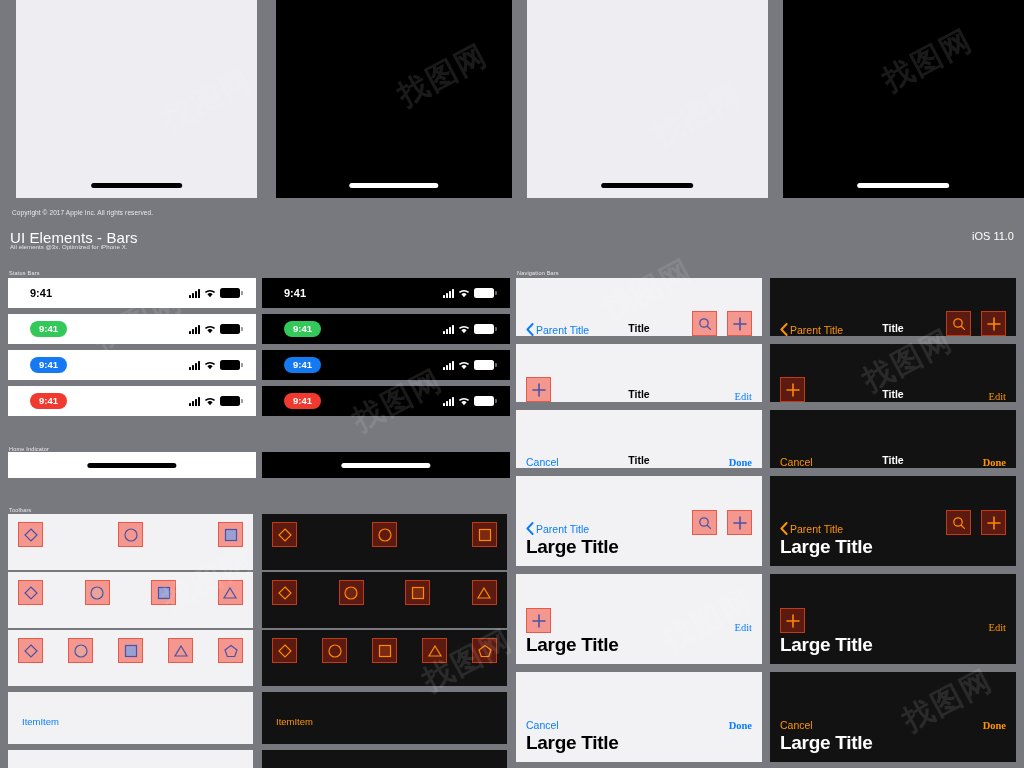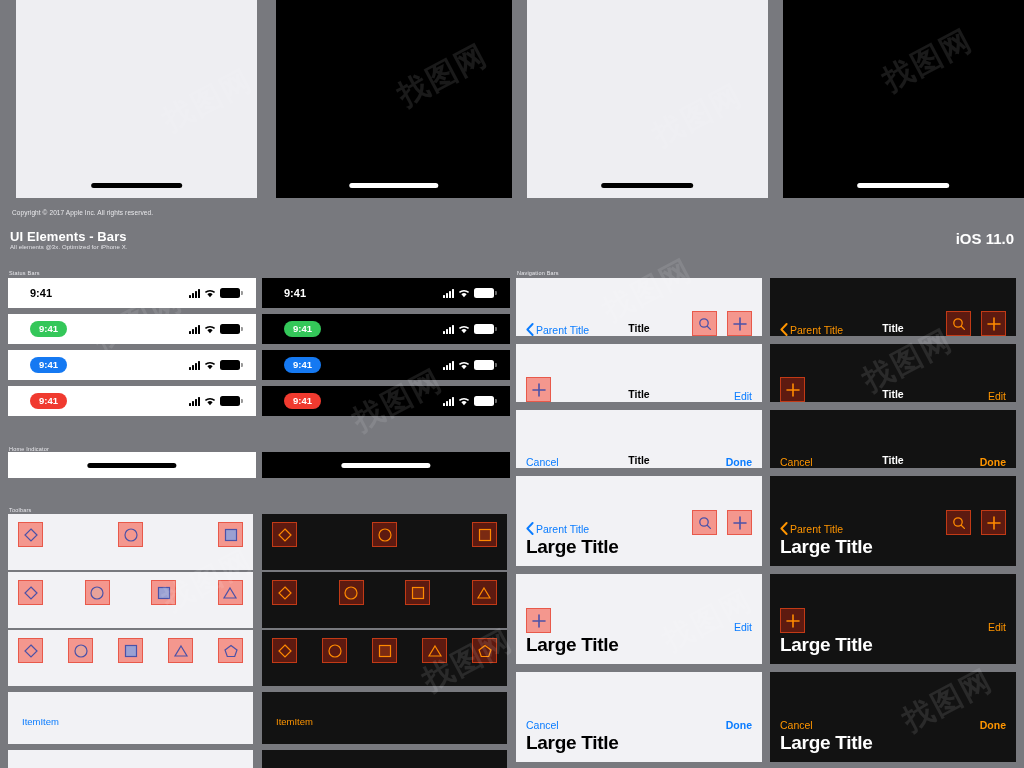--- a/index.html
+++ b/index.html
@@ -35,29 +35,29 @@
   .home-ind.on-dark  { background: #ffffff; }
 
   
   .header { position: absolute; left: 0; top: 198px; width: 1024px; height: 70px; }
   .copyright {
     position: absolute; left: 12px; top: 11px;
     font-size: 6.5px; color: #e9e9ec; letter-spacing: .1px;
   }
   .title-main {
     position: absolute; left: 10px; top: 31px;
-    font-size: 13px; font-weight: bold; color: #ffffff; letter-spacing: .1px;
+    font-size: 15px; font-weight: normal; color: #ffffff; letter-spacing: .1px;
   }
   .title-sub {
     position: absolute; left: 10px; top: 46px;
     font-size: 6px; color: #e4e4e8; letter-spacing: .1px;
   }
   .os-version {
     position: absolute; right: 10px; top: 230px;
-    font-size: 15px; font-weight: bold; color: #ffffff;
+    font-size: 11px; font-weight: normal; color: #ffffff;
   }
 
   
   .sec-label {
     position: absolute; font-size: 5.5px; color: #e8e8ec; letter-spacing: .2px;
   }
 
   
   .bar {
     position: absolute; display: flex; align-items: center;
@@ -131,21 +131,21 @@
   .it-label.on-dark  { color: #ff9500; }
 
   
   .nav { display: block; position: absolute; }
   .nav-row {
     position: absolute; left: 0; right: 0; display: flex;
     align-items: flex-end; padding: 0 10px;
   }
   .nav-left { display: flex; align-items: center; gap: 2px; flex: 0 0 auto; }
   .nav-center { position: absolute; left: 0; right: 0; text-align: center; pointer-events: none; }
-  .nav-right { margin-left: auto; display: flex; align-items: center; gap: 10px; z-index: 2; }
+  .nav-right { margin-left: auto; display: flex; align-items: center; gap: 10px; z-index: 2; font-family: Liberation Serif, serif; }
   .nav-title { font-size: 10.5px; font-weight: bold; }
   .nav-title.on-light { color: #000; }
   .nav-title.on-dark  { color: #fff; }
   .nav-btn { font-size: 10.5px; }
   .nav-btn.on-light { color: #0a7cff; }
   .nav-btn.on-dark  { color: #ff9500; }
   .nav-btn.bold { font-weight: bold; }
   .chev { display: block; }
   .large-title {
     position: absolute; left: 10px; font-size: 19px; font-weight: bold; letter-spacing: -.3px;

